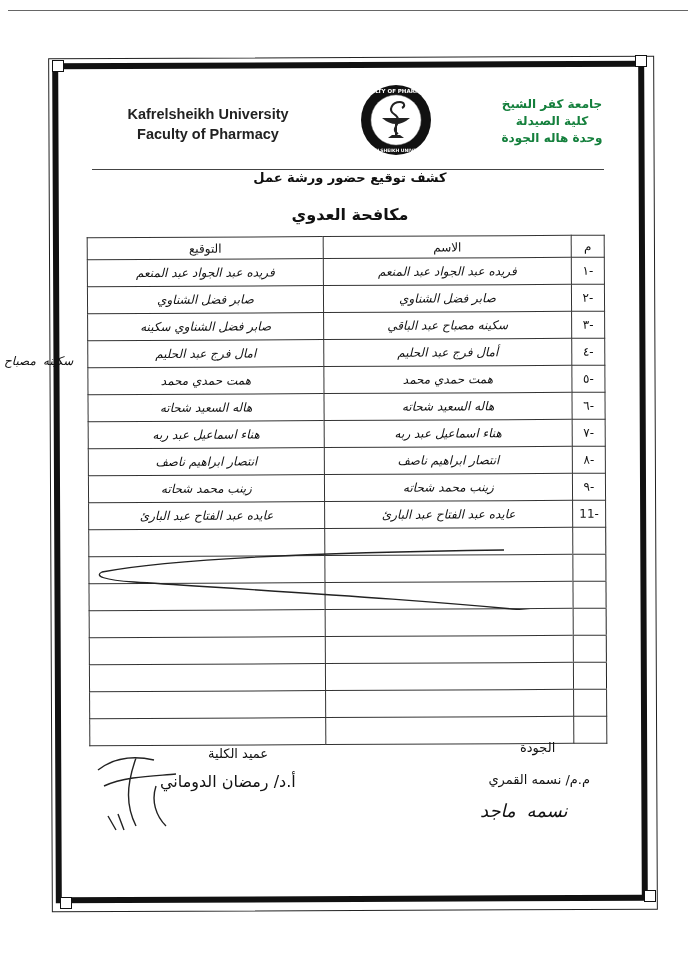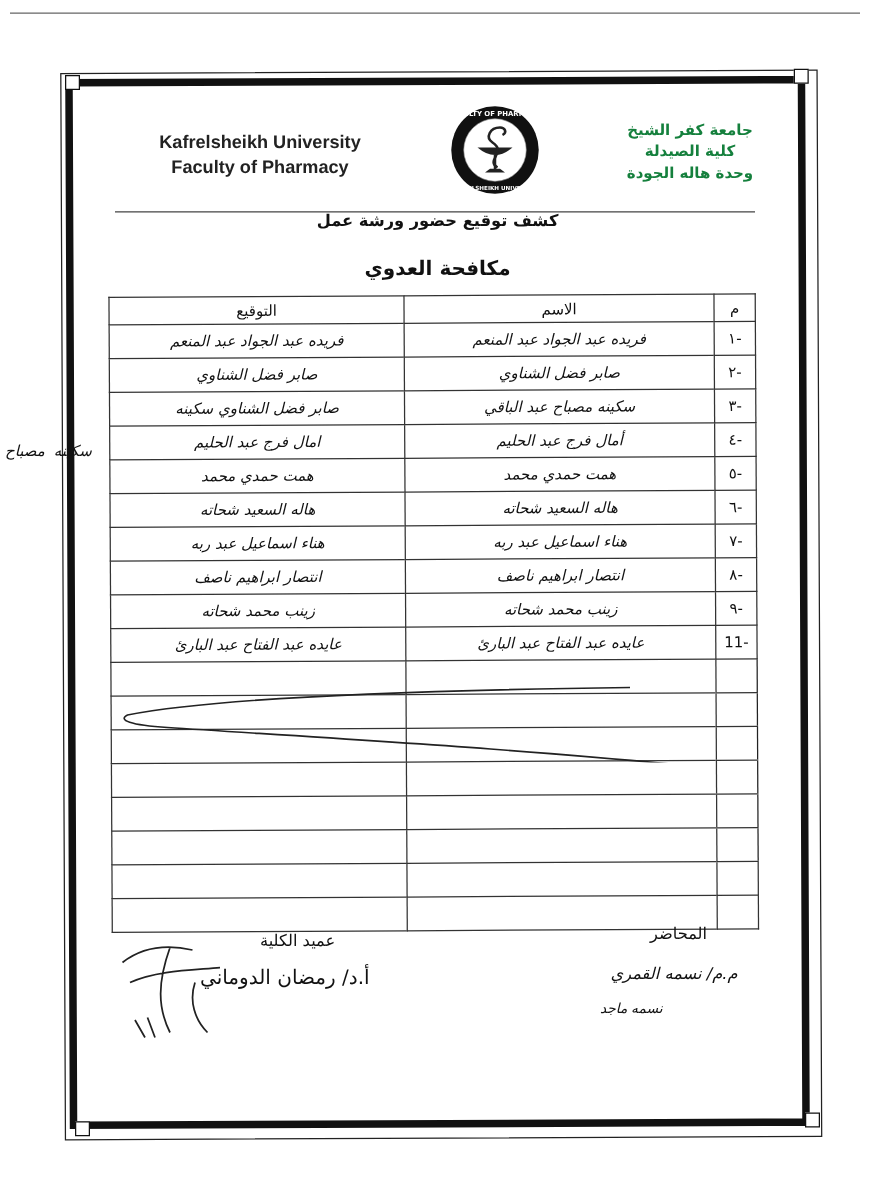--- a/index.html
+++ b/index.html
@@ -16,22 +16,22 @@
   .subtitle{position:absolute;left:250px;top:205px;width:200px;text-align:center;direction:rtl;font-weight:bold;font-size:16px;}
   .table{position:absolute;left:88px;top:236px;width:518px;border:1px solid #222;border-collapse:collapse;direction:rtl;transform:rotate(-0.3deg);}
   .table td,.table th{border:1px solid #333;padding:0 6px;height:26px;font-size:12px;font-weight:normal;}
   .table th{height:21px;text-align:center;font-size:12px;}
   .c-num{width:20px;text-align:center;}
   .c-name{width:235px;text-align:center;font-family:"DejaVu Serif",serif;font-style:italic;font-size:13px;}
   .c-sig{text-align:center;font-family:"DejaVu Serif",serif;font-style:italic;font-size:12.5px;}
   .scribble{position:absolute;left:94px;top:530px;}
   .margin-note{position:absolute;left:4px;top:306px;font-family:Liberation Mono, monospace;font-style:italic;font-size:12px;direction:rtl;margin-top:48px;}
   .lecturer-lbl{position:absolute;left:520px;top:740px;direction:rtl;font-size:13px;}
-  .lecturer-name{position:absolute;left:470px;top:772px;direction:rtl;font-size:13px;width:120px;text-align:right;font-style:italic;}
-  .lecturer-sig{position:absolute;left:480px;top:800px;direction:rtl;font-family:Liberation Sans, sans-serif;font-style:italic;font-size:11px;}
+  .lecturer-name{position:absolute;left:470px;top:772px;direction:rtl;font-size:13px;width:120px;text-align:right;}
+  .lecturer-sig{position:absolute;left:480px;top:800px;direction:rtl;font-family:Liberation Mono, monospace;font-style:italic;font-size:18px;}
   .dean-lbl{position:absolute;left:208px;top:746px;direction:rtl;font-size:13px;text-align:center;}
   .dean-name{position:absolute;left:160px;top:772px;direction:rtl;font-size:16px;}
   .dean-sig{position:absolute;left:96px;top:746px;}
 </style>
 </head>
 <body>
 
 <div class="topline"></div>
 <div class="frame-outer"></div>
 <div class="frame"></div>
@@ -170,21 +170,21 @@
       </tr>
   </tbody>
 </table>
 
 <svg class="scribble" width="490" height="80" viewBox="0 0 490 80">
   <path d="M410 20 C250 22 80 28 8 42 C0 46 10 50 40 52 C160 60 340 70 490 86" fill="none" stroke="#222" stroke-width="1.3"></path>
 </svg>
 
 <div class="margin-note">سكينه مصباح</div>
 
-<div class="lecturer-lbl">المحاضر</div>
+<div class="lecturer-lbl">الجودة</div>
 <div class="lecturer-name">م.م/ نسمه القمري</div>
 <div class="lecturer-sig">نسمه ماجد</div>
 
 <div class="dean-lbl">عميد الكلية</div>
 <div class="dean-name">أ.د/ رمضان الدوماني</div>
 <svg class="dean-sig" width="80" height="90" viewBox="0 0 80 90">
   <path d="M2 24 C20 10 40 10 58 14 M8 40 C30 30 60 30 80 28 M40 12 C30 40 30 60 40 80 M60 40 C55 55 60 70 70 80 M12 70 L20 84 M22 68 L28 84" fill="none" stroke="#222" stroke-width="1.4"></path>
 </svg>
 
 </body></html>

